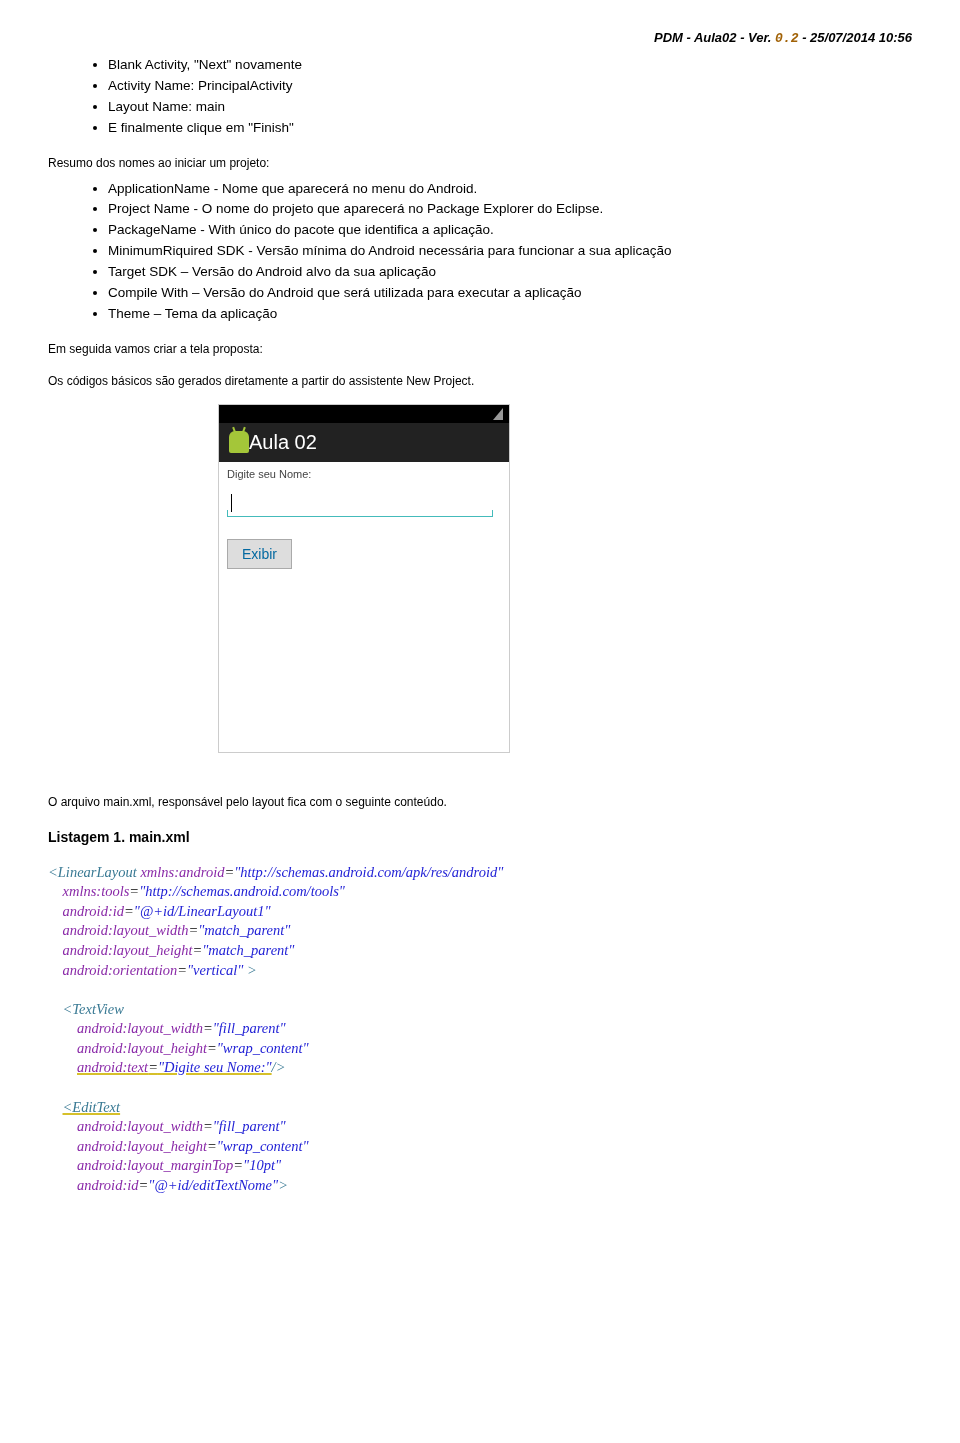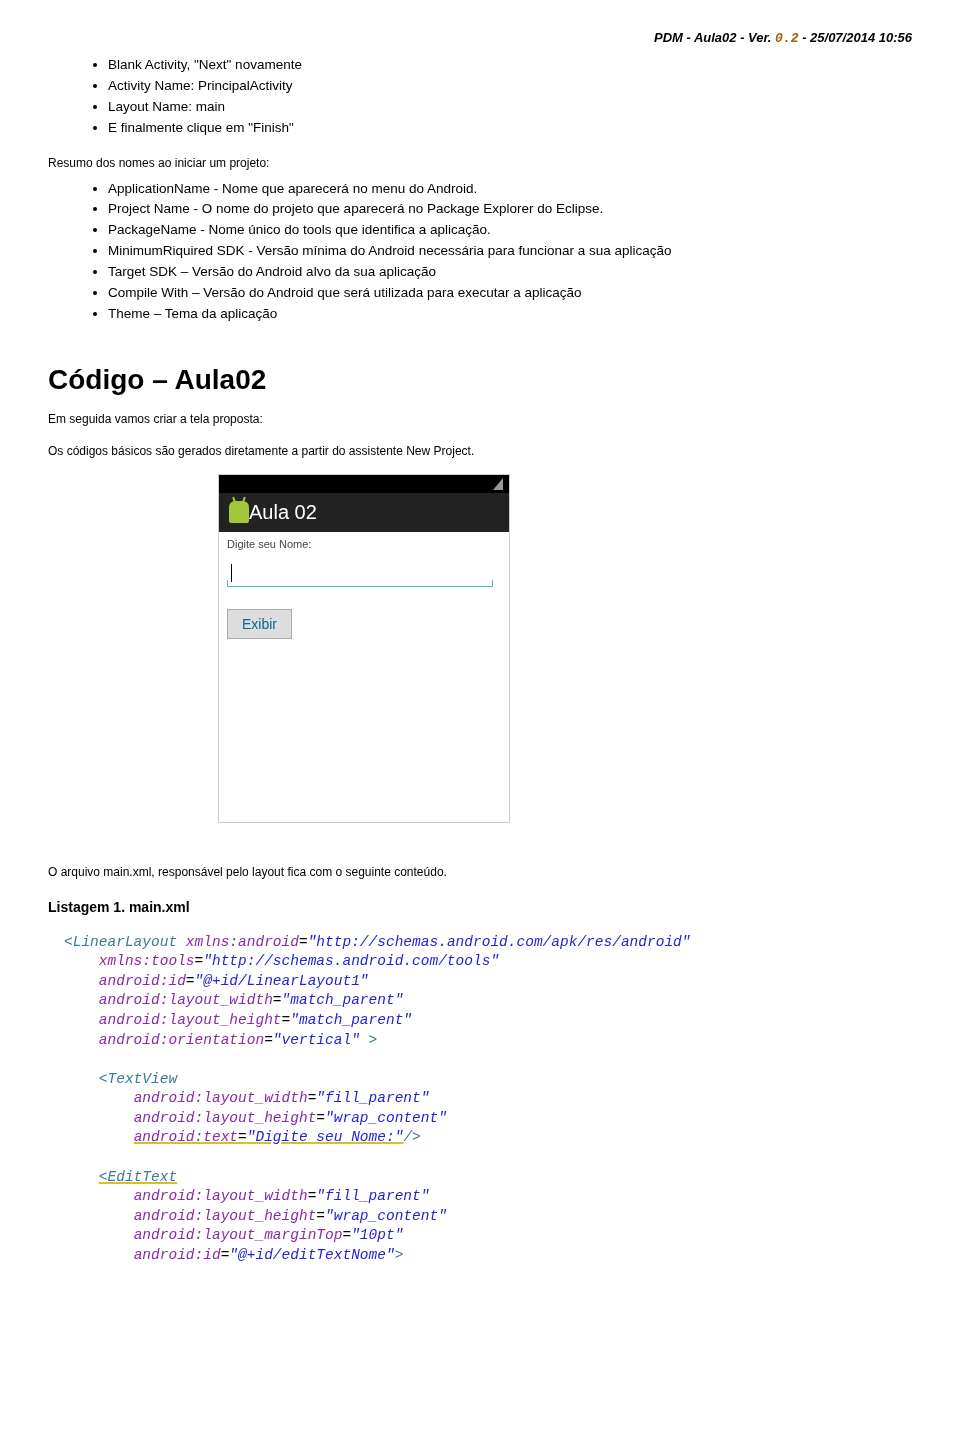--- a/index.html
+++ b/index.html
@@ -131,25 +131,25 @@
     padding: 6px 14px;
     font-size: 14px;
     color: #0369a1;
   }
   .listing-title {
     font-size: 14px;
     font-weight: bold;
     margin: 18px 0 18px 0;
   }
   pre.code {
-    font-family: Liberation Mono, monospace;
+    font-family: Liberation Serif, serif;
     font-size: 14.5px;
     font-style: italic;
     line-height: 1.35;
-    margin: 16px;
+    margin: 0;
     white-space: pre;
   }
   .c-tag { color: #3a7a94; }
   .c-attr { color: #8a2aa8; }
   .c-val { color: #2323d6; }
   .c-eq { color: #000; }
   .c-underline { text-decoration: underline; text-decoration-color: #d6c02a; text-decoration-thickness: 2px; }
 </style>
 </head>
 <body>
@@ -165,28 +165,27 @@
     <li>Activity Name: PrincipalActivity</li>
     <li>Layout Name: main</li>
     <li>E finalmente clique em "Finish"</li>
   </ul>
 
   <div class="para">Resumo dos nomes ao iniciar um projeto:</div>
 
   <ul class="bullets">
     <li>ApplicationName - Nome que aparecerá no menu do Android.</li>
     <li>Project Name - O nome do projeto que aparecerá no Package Explorer do Eclipse.</li>
-    <li>PackageName - Nome único do tools que identifica a aplicação.</li>
+    <li>PackageName - With único do pacote que identifica a aplicação.</li>
     <li>MinimumRiquired SDK - Versão mínima do Android necessária para funcionar a sua aplicação</li>
     <li>Target SDK – Versão do Android alvo da sua aplicação</li>
     <li>Compile With – Versão do Android que será utilizada para executar a aplicação</li>
     <li>Theme – Tema da aplicação</li>
   </ul>
 
-  <h2 class="heading">Código – Aula02</h2>
 
   <div class="para">Em seguida vamos criar a tela proposta:</div>
   <div class="para">Os códigos básicos são gerados diretamente a partir do assistente New Project.</div>
 
   <div class="android-mock">
     <div class="android-status">
       <div class="tri"></div>
     </div>
     <div class="android-title">
       <div class="droid"></div>

